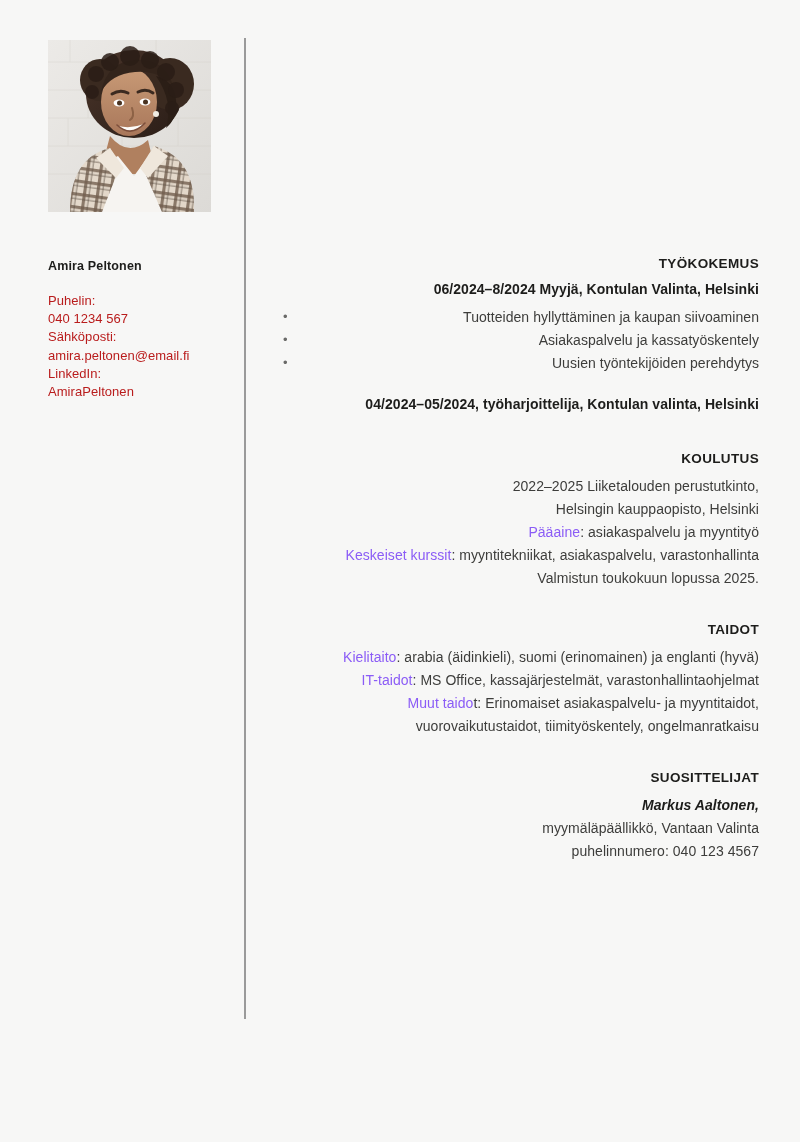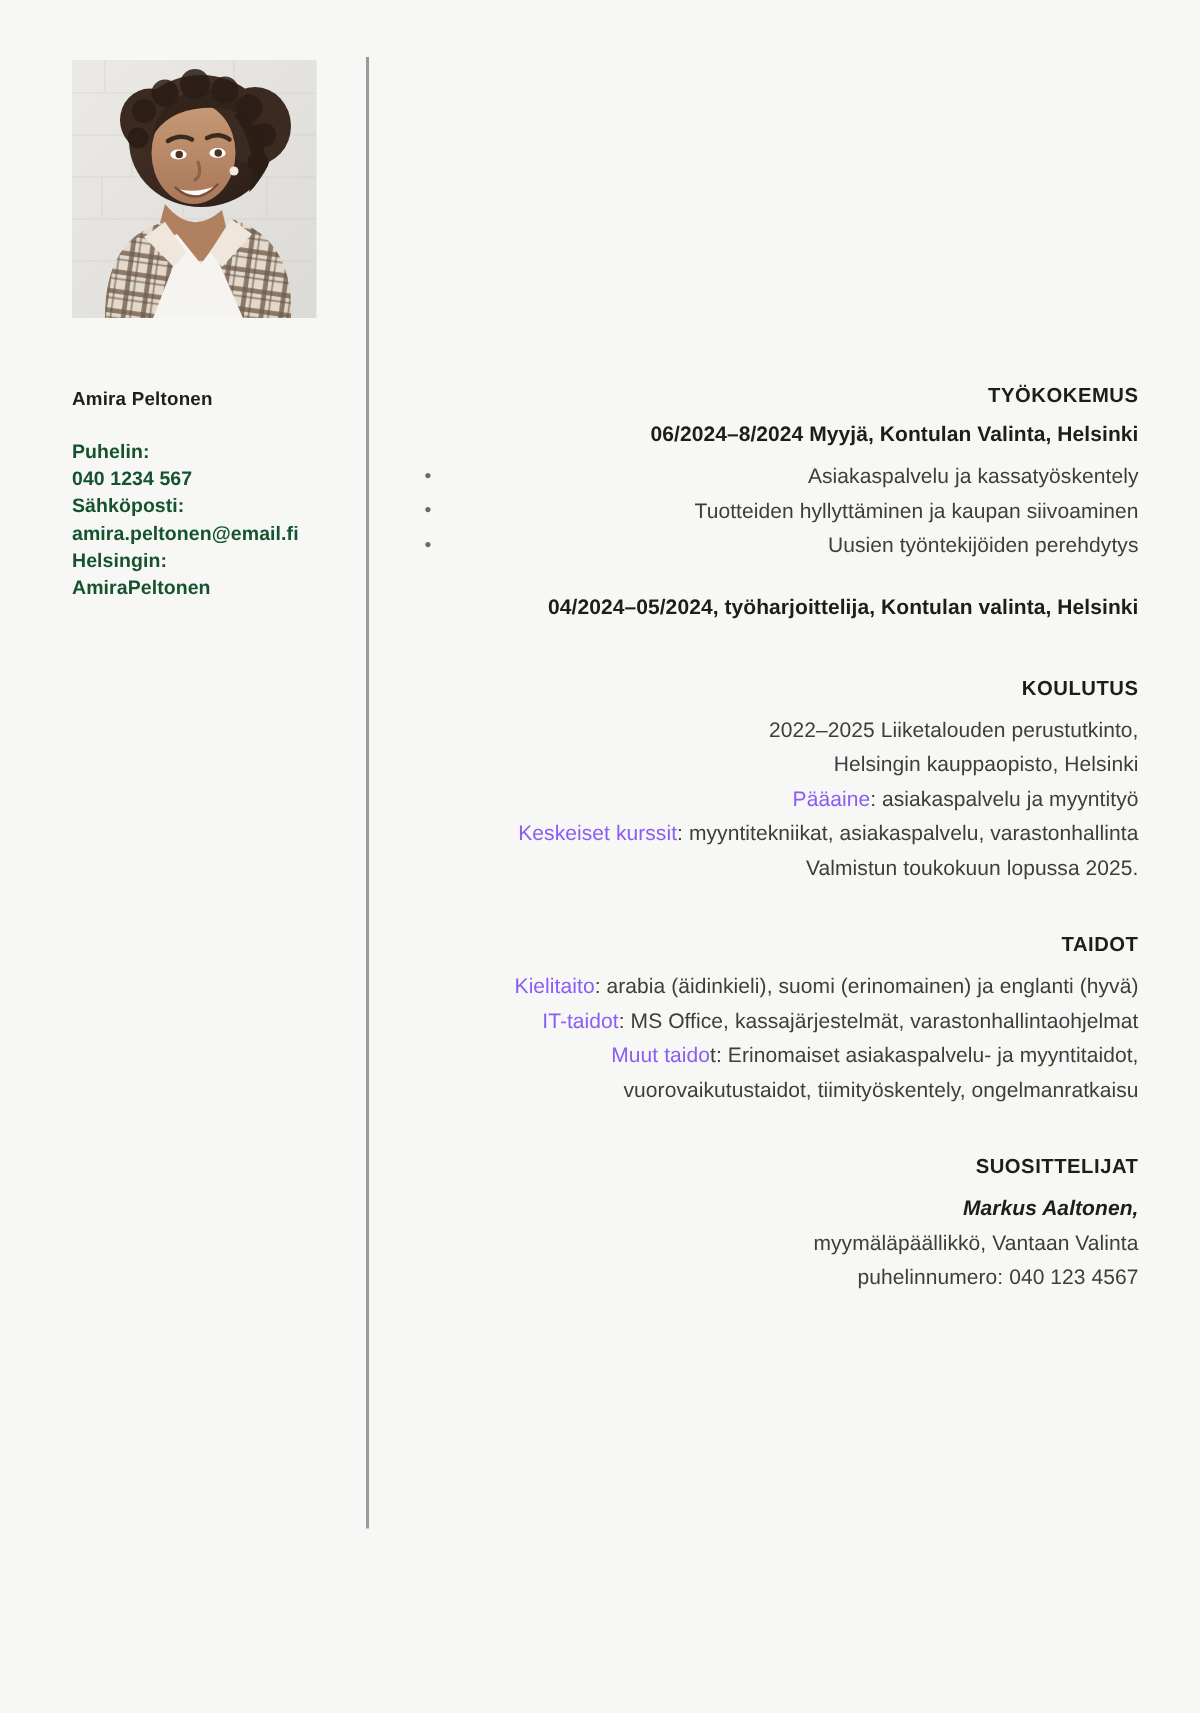--- a/index.html
+++ b/index.html
@@ -39,23 +39,22 @@
     margin-top: 47px;
     font-size: 12.5px;
     font-weight: bold;
     color: #1d1d1b;
     letter-spacing: 0.15px;
   }
   #contact-block {
     margin-top: 19px;
     font-size: 13px;
     line-height: 18.2px;
-    color: #14532d;
-    letter-spacing: 0.05px;
-    font-weight: bold;
+    color: #b91c1c;
+    letter-spacing: 0.05px;
   }
   .contact-line { white-space: nowrap; }
 
   
   #divider {
     position: absolute;
     left: 244px;
     top: 38px;
     width: 2px;
     height: 981px;
@@ -210,37 +209,37 @@
       </svg>
     </div>
 
     <div id="person-name">Amira Peltonen</div>
 
     <div id="contact-block">
       <div class="contact-line">Puhelin:</div>
       <div class="contact-line">040 1234 567</div>
       <div class="contact-line">Sähköposti:</div>
       <div class="contact-line">amira.peltonen@email.fi</div>
-      <div class="contact-line">Helsingin:</div>
+      <div class="contact-line">LinkedIn:</div>
       <div class="contact-line">AmiraPeltonen</div>
     </div>
   </div>
 
   <div id="divider"></div>
 
   <div id="right-col">
 
     <div class="section">
       <div class="section-title">TYÖKOKEMUS</div>
 
       <div>
         <div class="entry-head">06/2024–8/2024 Myyjä, Kontulan Valinta, Helsinki</div>
         <ul class="bullets">
+          <li>Tuotteiden hyllyttäminen ja kaupan siivoaminen</li>
           <li>Asiakaspalvelu ja kassatyöskentely</li>
-          <li>Tuotteiden hyllyttäminen ja kaupan siivoaminen</li>
           <li>Uusien työntekijöiden perehdytys</li>
         </ul>
       </div>
 
       <div class="gap-exp2"></div>
 
       <div>
         <div class="entry-head">04/2024–05/2024, työharjoittelija, Kontulan valinta, Helsinki</div>
       </div>
     </div>

